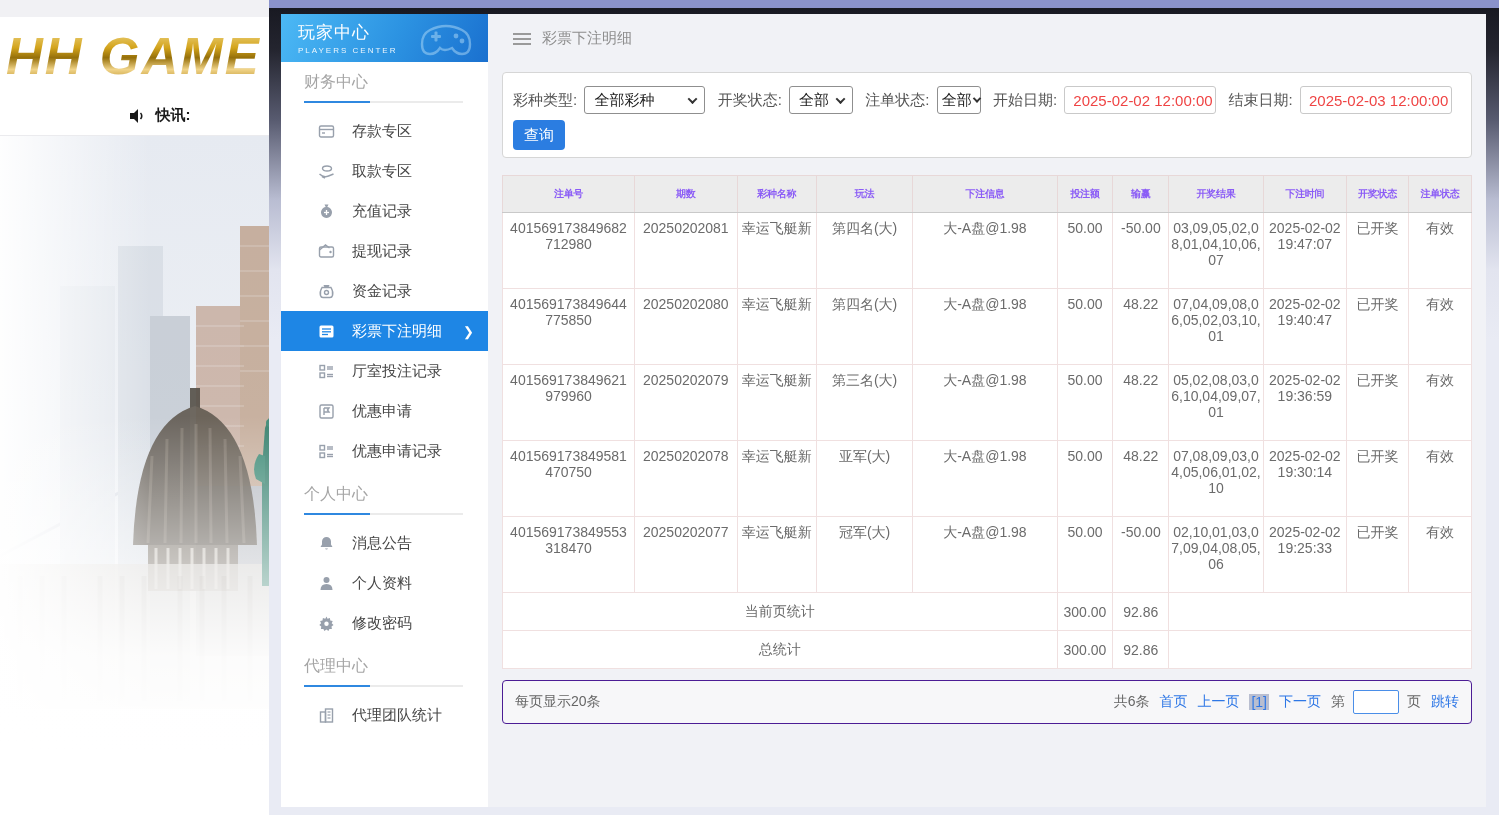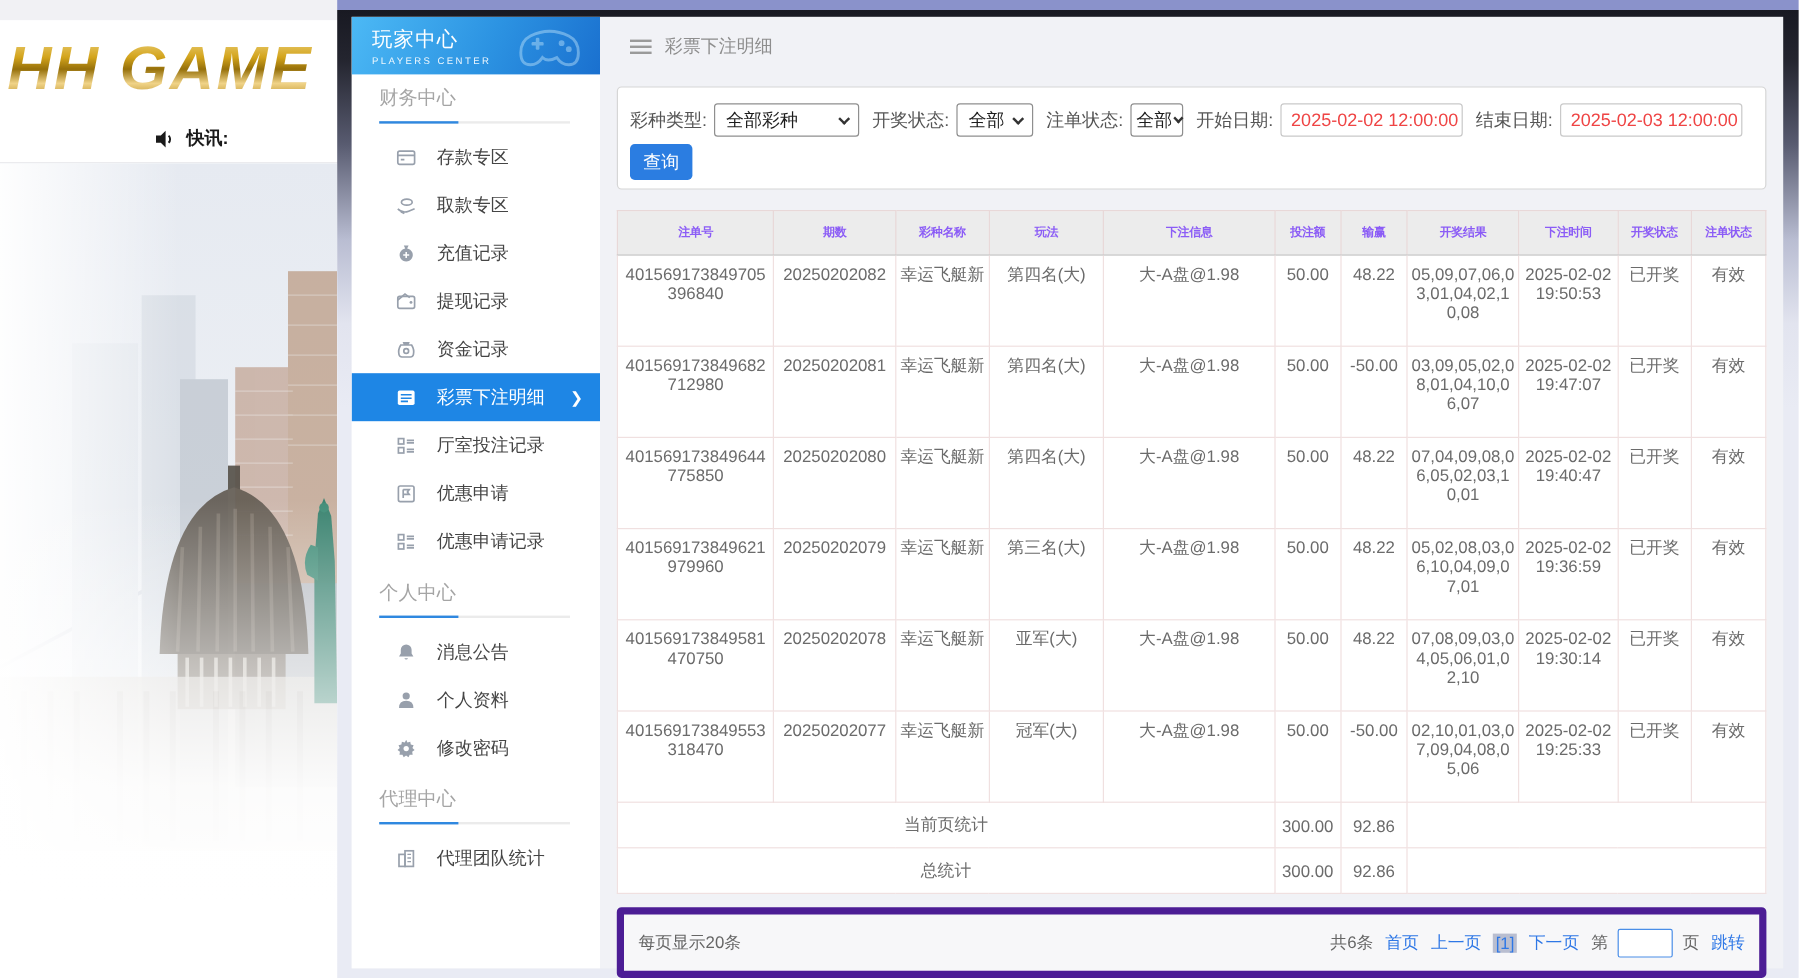--- a/index.html
+++ b/index.html
@@ -8,21 +8,21 @@
 
 .left-region { position:absolute; left:0; top:0; width:285px; height:815px; overflow:hidden; background:#fff; }
 .left-topstrip { height:17px; background:#f1f1f4; }
 .logo-band { height:79px; background:#fff; display:flex; align-items:center; padding-left:6px; }
 .logo-text { font-size:51px; font-weight:bold; font-style:italic; letter-spacing:2px;
   background:linear-gradient(180deg,#f3dd96 0%,#d3a41c 35%,#96700a 52%,#f0d388 72%,#ab7d0b 100%);
   -webkit-background-clip:text; background-clip:text; color:transparent; white-space:nowrap; }
 .news-band { height:40px; background:#fff; display:flex; align-items:center; justify-content:center; gap:9px; font-size:15px; font-weight:bold; color:#1a1a1a; border-bottom:1px solid #ebebee; padding-left:34px; }
 .scene { position:absolute; left:0; top:136px; width:281px; height:679px; }
 
-.right-region { position:absolute; left:281px; top:0; right:0; height:815px;
+.right-region { position:absolute; left:269px; top:0; right:0; height:815px;
   background:linear-gradient(180deg,#8a92cb 0,#8a92cb 8px,#181922 8px,#24252f 50px,#585b70 120px,#b9bdd2 200px,#e2e4ef 270px,#e9ebf4 340px,#e9ebf4 100%); }
 
 .sidebar { position:absolute; left:12px; top:14px; width:207px; height:793px; background:#fff; overflow:hidden; }
 .sb-header { height:48px; background:linear-gradient(115deg,#4cb9f5 0%,#2c93e2 55%,#1a70cf 100%); position:relative; color:#fff; padding:7px 0 0 17px; margin-bottom:8px; }
 .sb-title { font-size:17px; letter-spacing:1px; }
 .sb-sub { font-size:8px; letter-spacing:2px; color:rgba(255,255,255,.9); margin-top:2px; }
 .gamepad { position:absolute; right:16px; top:8px; opacity:.45; }
 .sb-section-title { margin:10px 25px 0 23px; color:#a5a5a5; font-size:16px; padding-bottom:8px; border-bottom:2px solid #ebebeb; position:relative; }
 .sb-section-title::after { content:""; position:absolute; left:0; bottom:-2px; width:66px; height:2px; background:#2f88e0; }
 .sb-group { padding:8px 0 3px; }
@@ -50,21 +50,21 @@
 .table-panel { margin:17px 14px 0; }
 table.bets { width:100%; border-collapse:collapse; background:#fff; font-size:14px; table-layout:fixed; }
 table.bets th { background:#ececec; border:1px solid #e8d8d8; border-bottom:1px solid #c9c9c9; height:37px; color:#8b5cf6; font-weight:bold; padding:0; font-size:10px; letter-spacing:-0.3px; }
 table.bets td { border:1px solid #f0e0e0; text-align:center; color:#6b6b6b; padding:7px 1.5px; word-break:break-all; }
 table.bets td[data-name="cell-bet-id"] { padding-left:4px; padding-right:4px; }
 tr.data-row { height:76px; }
 tr.data-row td { vertical-align:top; }
 tr.sum-row { height:38px; }
 tr.sum-row td { vertical-align:middle; padding:0 2px; }
 
-.pager-panel { margin:11px 14px 0; background:#f7f7f9; border:6px solid #4c1d95; border-radius:4px; height:59px; display:flex; align-items:center; justify-content:space-between; padding:0 12px; color:#666; font-size:14px; }
+.pager-panel { margin:11px 14px 0; background:#f7f7f9; border:1px solid #4c1d95; border-radius:4px; height:44px; display:flex; align-items:center; justify-content:space-between; padding:0 12px; color:#666; font-size:14px; }
 .pager-right { display:flex; align-items:center; gap:10px; }
 .plink { color:#2e77e6; cursor:pointer; }
 .pcur { color:#2e77e6; background:#b9bed0; padding:0 2px; }
 .jump-input { width:46px; height:24px; border:1px solid #4a8ee8; border-radius:2px; margin:0 2px; }
 </style>
 </head>
 <body>
 
 <div class="left-region" data-name="brand-panel">
   <div class="left-topstrip" data-name="left-top-strip"></div>
@@ -396,33 +396,20 @@
               <th data-name="col-header-bet-amount">投注额</th>
               <th data-name="col-header-win-loss">输赢</th>
               <th data-name="col-header-draw-result">开奖结果</th>
               <th data-name="col-header-bet-time">下注时间</th>
               <th data-name="col-header-draw-status">开奖状态</th>
               <th data-name="col-header-bet-status">注单状态</th>
             </tr>
           </thead>
         <tbody id="tbody">
             <tr class="data-row" data-name="table-row">
-              <td data-name="cell-bet-id">401569173849705396840</td>
-              <td data-name="cell-period">20250202082</td>
-              <td data-name="cell-lottery-name">幸运飞艇新</td>
-              <td data-name="cell-play-type">第四名(大)</td>
-              <td data-name="cell-bet-info">大-A盘@1.98</td>
-              <td data-name="cell-bet-amount">50.00</td>
-              <td data-name="cell-win-loss">48.22</td>
-              <td data-name="cell-draw-result">05,09,07,06,03,01,04,02,10,08</td>
-              <td data-name="cell-bet-time">2025-02-02 19:50:53</td>
-              <td data-name="cell-draw-status">已开奖</td>
-              <td data-name="cell-bet-status">有效</td>
-            </tr>
-            <tr class="data-row" data-name="table-row">
               <td data-name="cell-bet-id">401569173849682712980</td>
               <td data-name="cell-period">20250202081</td>
               <td data-name="cell-lottery-name">幸运飞艇新</td>
               <td data-name="cell-play-type">第四名(大)</td>
               <td data-name="cell-bet-info">大-A盘@1.98</td>
               <td data-name="cell-bet-amount">50.00</td>
               <td data-name="cell-win-loss">-50.00</td>
               <td data-name="cell-draw-result">03,09,05,02,08,01,04,10,06,07</td>
               <td data-name="cell-bet-time">2025-02-02 19:47:07</td>
               <td data-name="cell-draw-status">已开奖</td>

